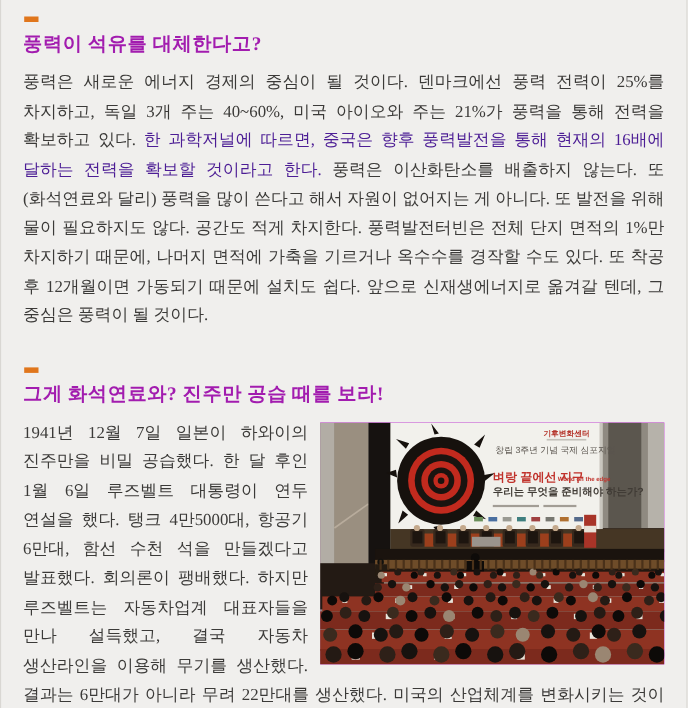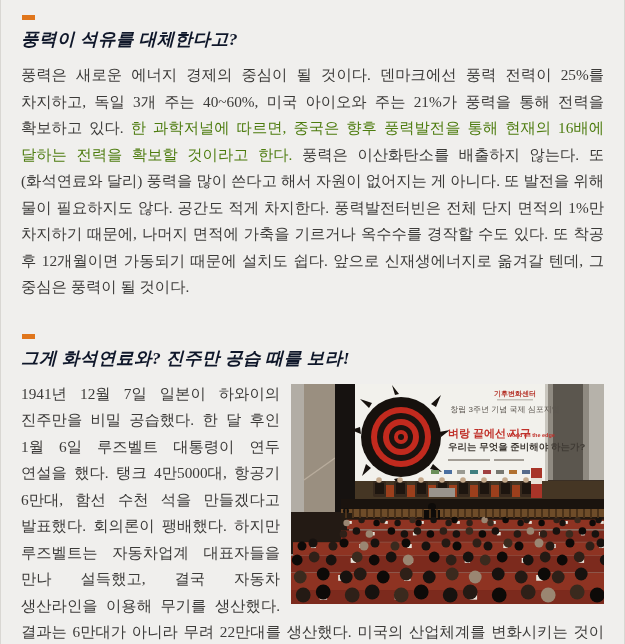--- a/index.html
+++ b/index.html
@@ -8,30 +8,29 @@
     background:#f0efed;
     border-left:1px solid #d9d7d3;border-right:1px solid #d9d7d3;
     font-family:"Liberation Serif","DejaVu Serif",serif;
   }
   .content{padding:13px 20px 0 20px;}
   .section{display:block;}
   .section + .section{margin-top:33px;}
   .dash{width:13px;height:5px;margin:2px 0 7px 1px;background:#e0761c;}
   h2{
     margin:0 0 11px 0;padding:0;
-    font-size:17.5px;font-weight:bold;color:#0f172a;
+    font-size:17.5px;font-weight:bold;color:#a21caf;
     font-family:"Liberation Serif","DejaVu Serif",serif;
     letter-spacing:0.5px;
-    font-style:italic;
   }
   p.body{
     margin:0;font-size:15.3px;line-height:26.5px;color:#3b3a38;
     text-align:justify;word-break:keep-all;
   }
-  .hl{color:#4d7c0f;}
+  .hl{color:#4c1d95;}
   .photo{
     float:right;width:313px;height:220px;margin:3px 0 8px 11px;
     background:#d946ef;overflow:hidden;
   }
   .photo svg{display:block;}
 </style>
 </head>
 <body>
 
 <div class="content">

